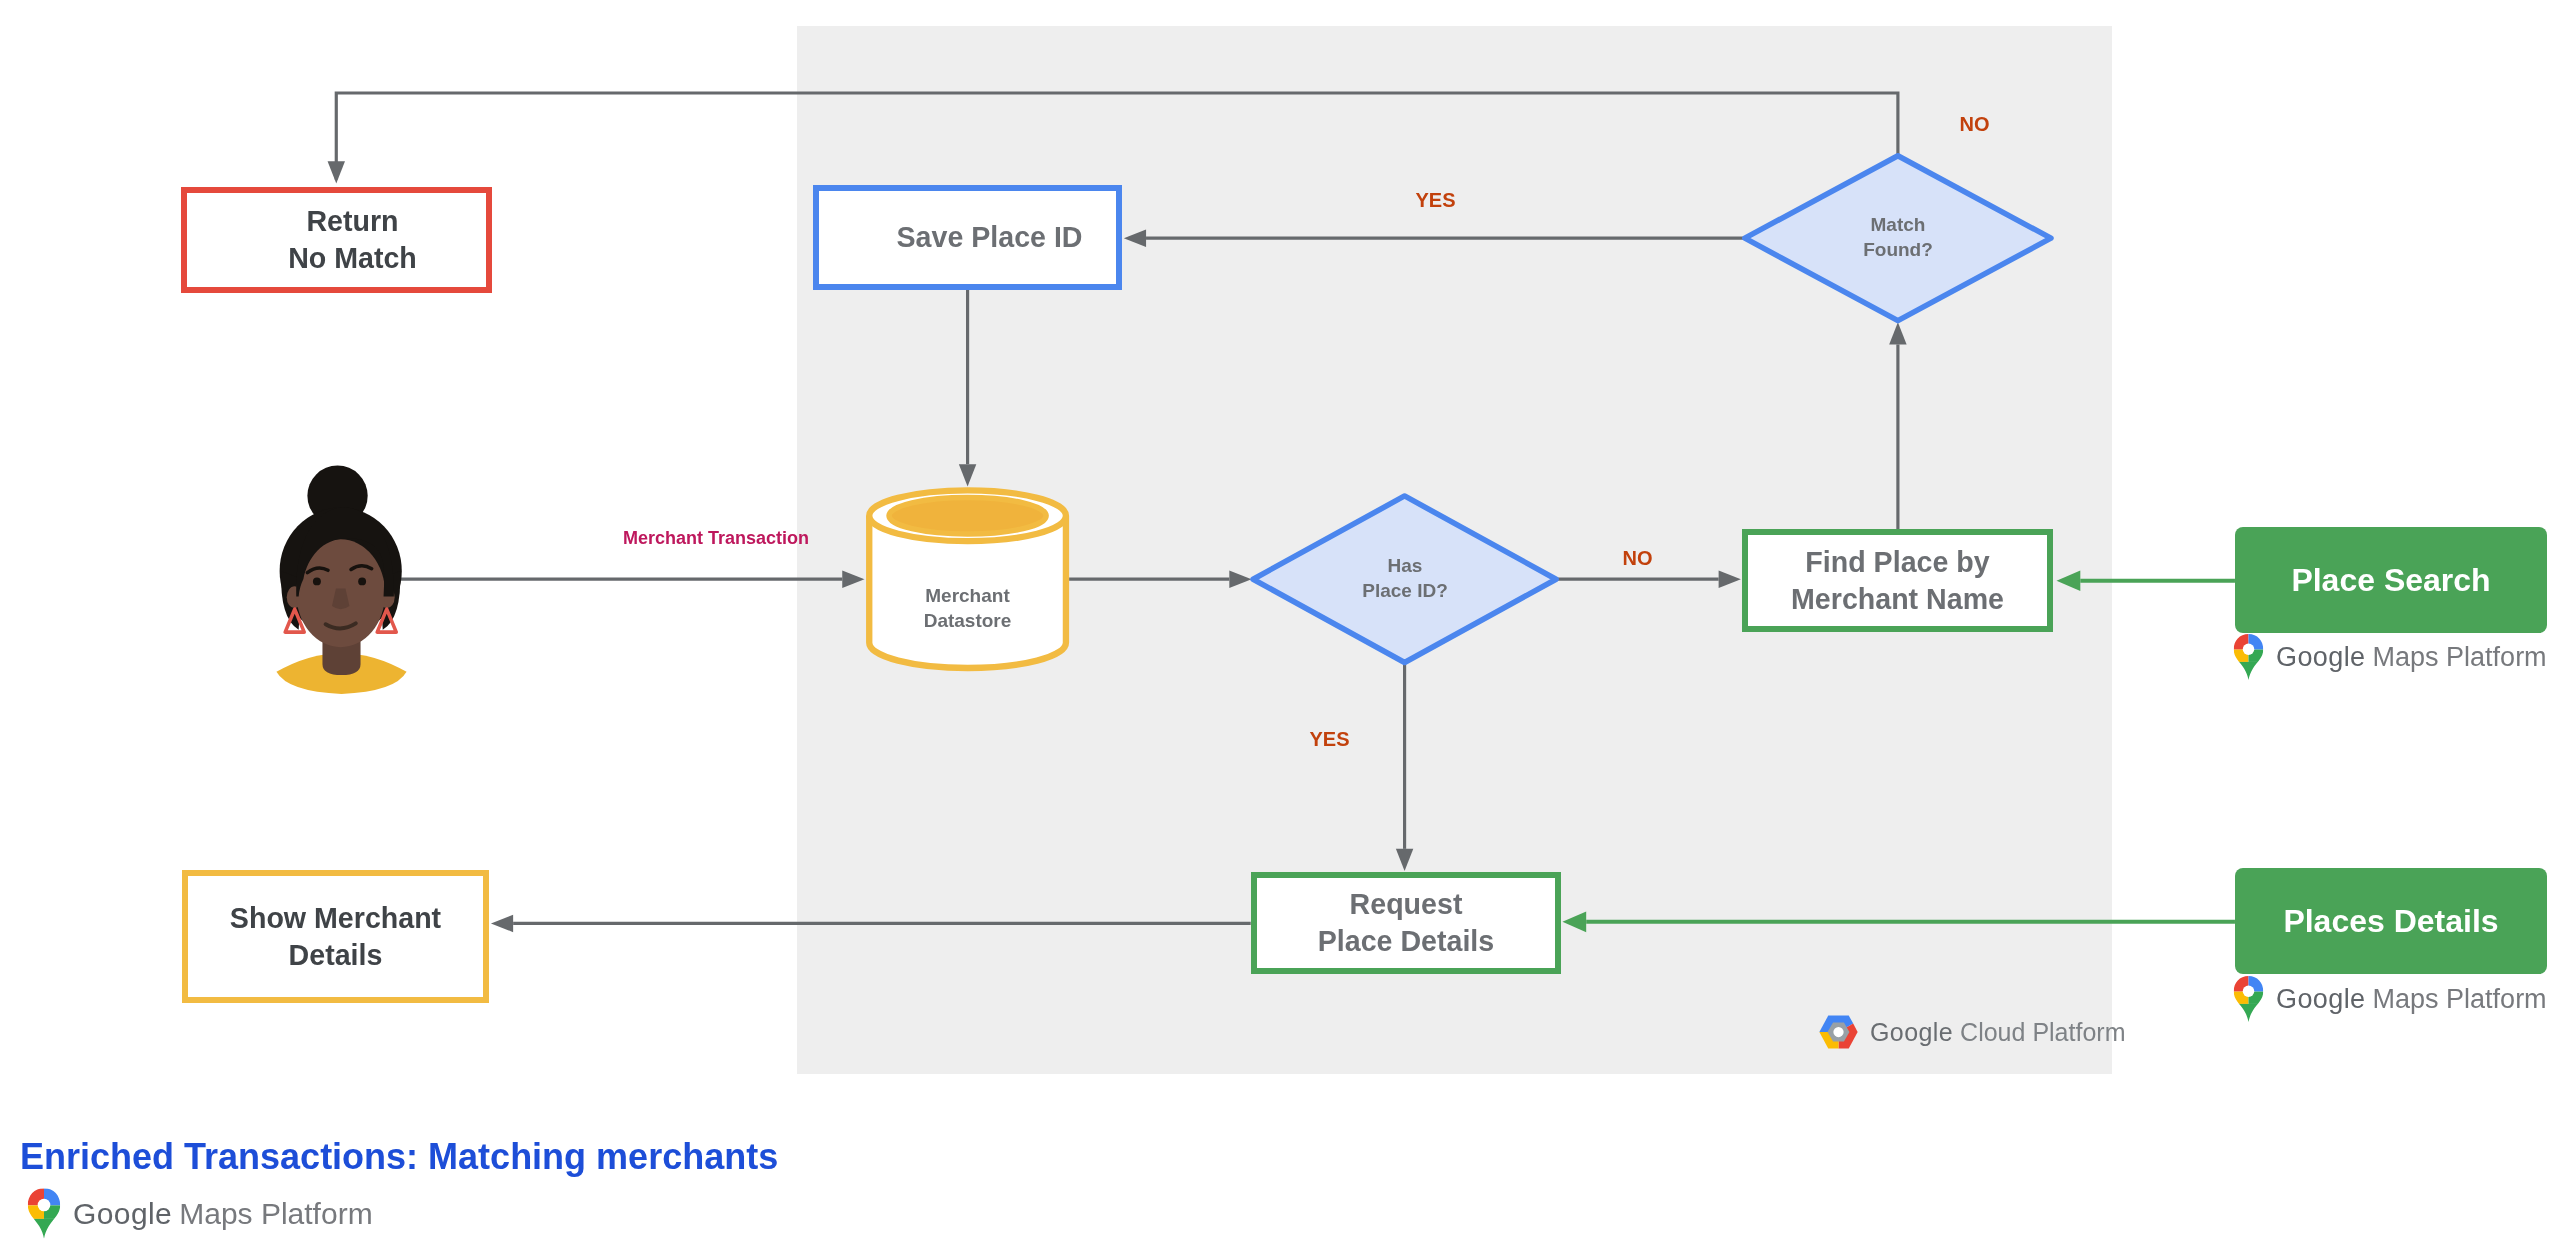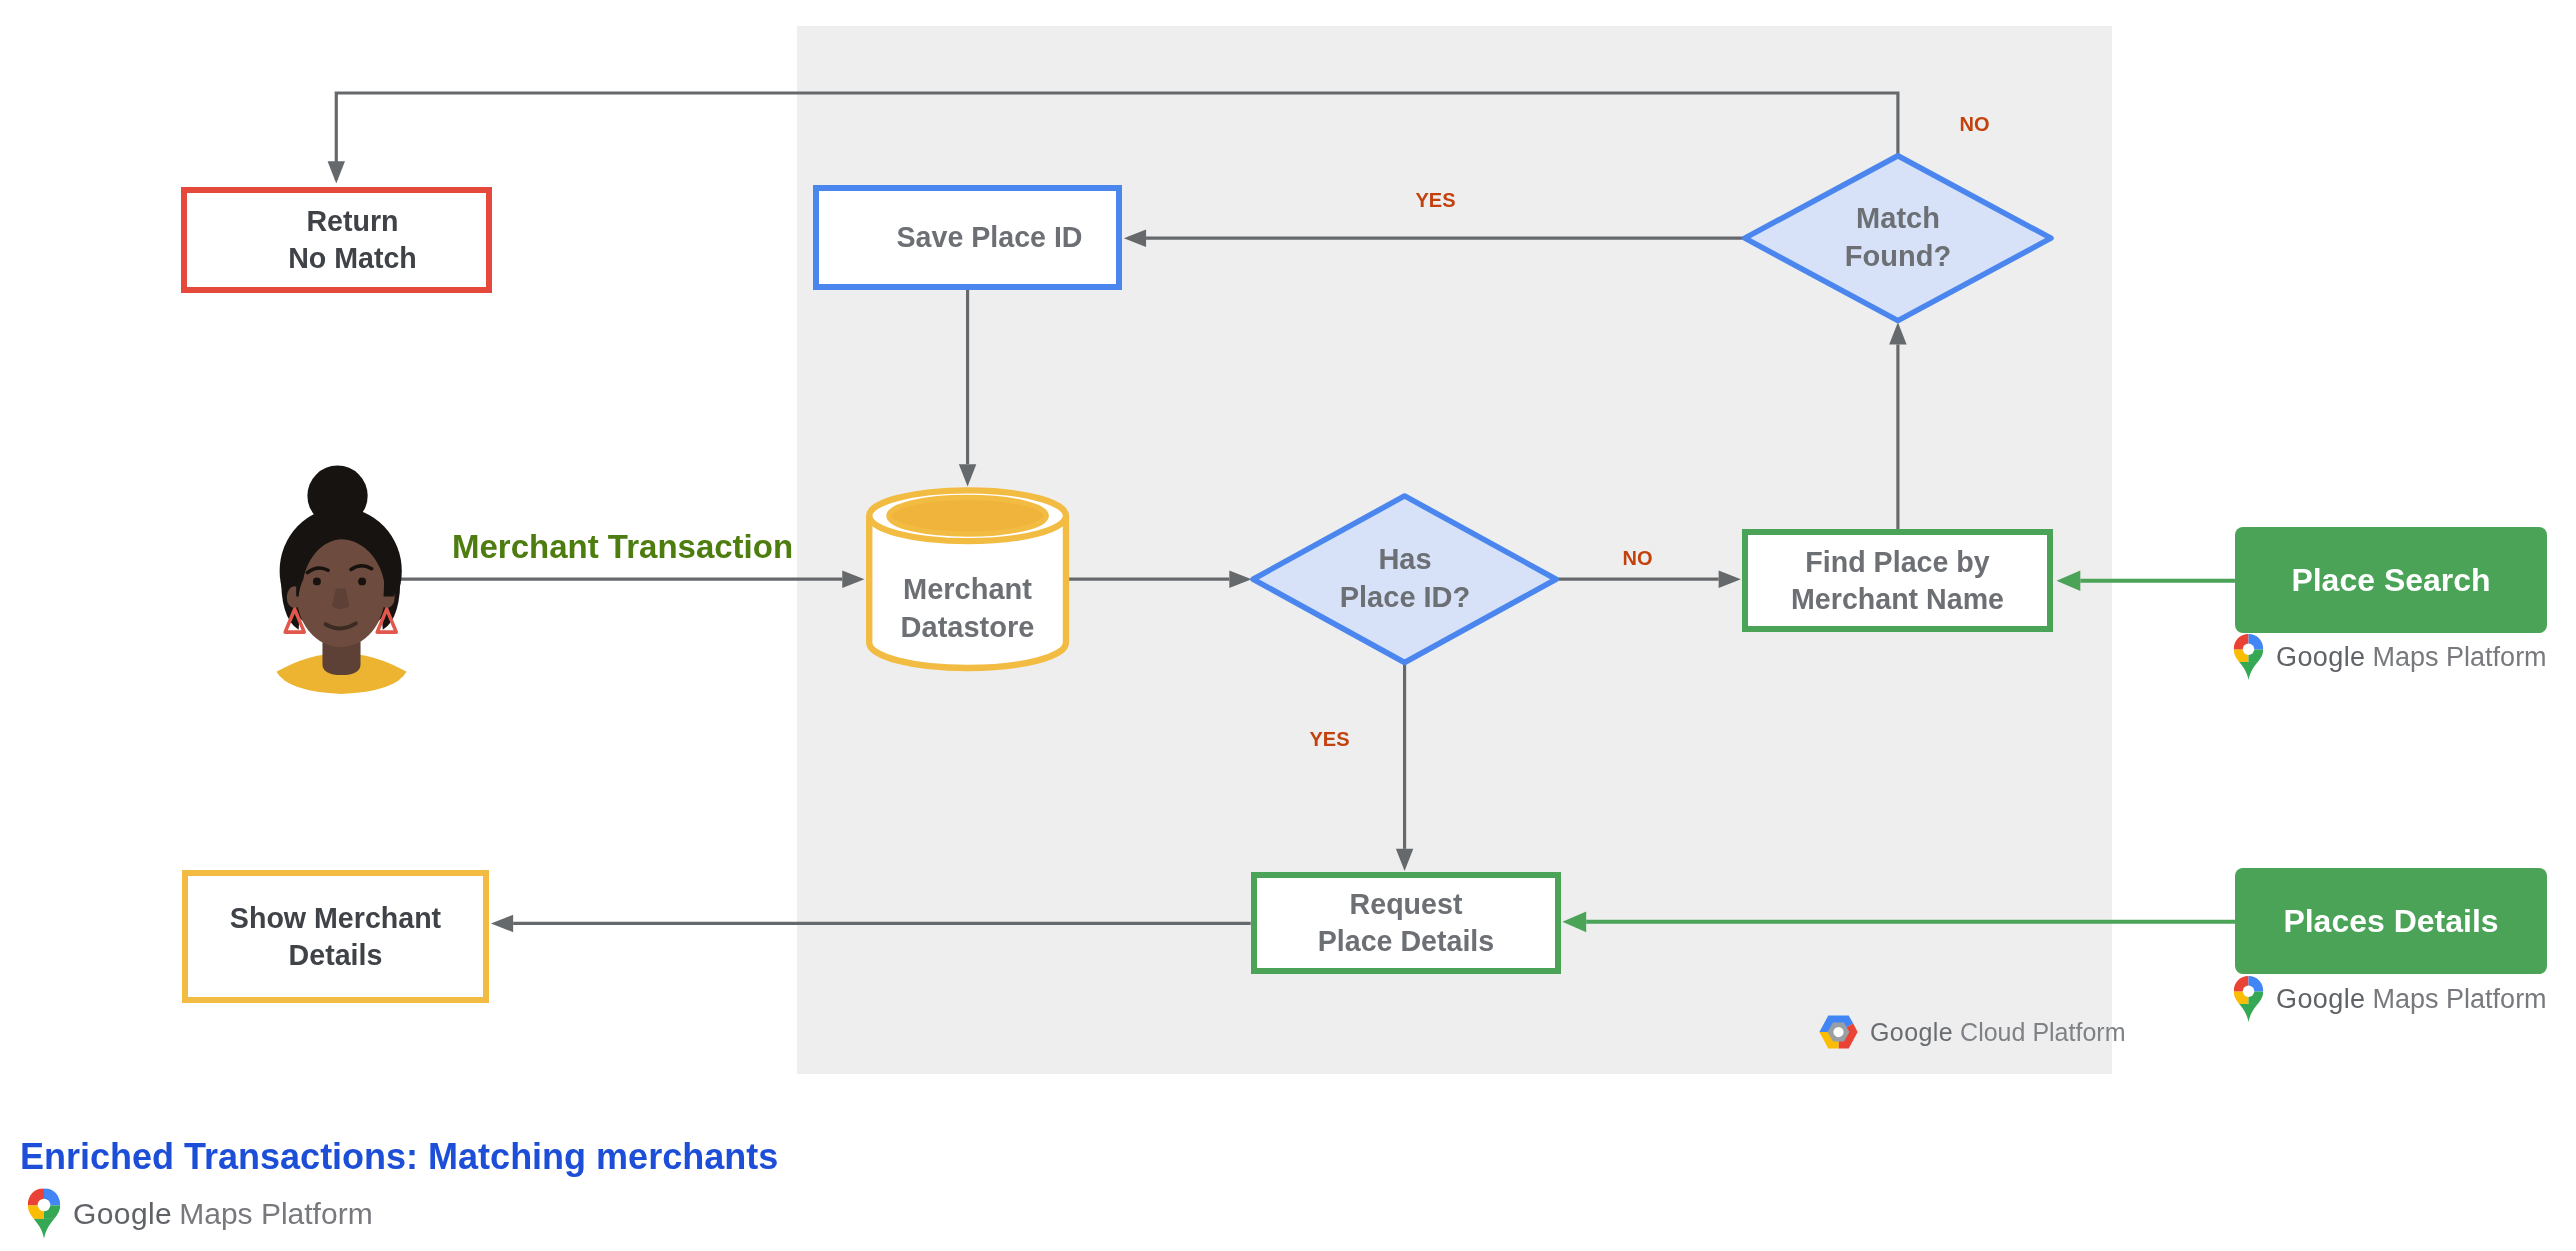--- a/index.html
+++ b/index.html
@@ -18,28 +18,28 @@
   }
   .t-dark{color:#3F4347;}
   .t-mid{color:#6C6F73;}
   .node-solid{
     box-sizing:border-box;background:#4AA357;border-radius:8px;
     display:flex;align-items:center;justify-content:center;
     color:#FFFFFF;font-weight:700;font-size:32px;
   }
   .diamond-label{
     display:flex;align-items:center;justify-content:center;text-align:center;
-    font-weight:700;font-size:29px;line-height:1.3;color:#6C6F73;white-space:pre-line;
+    font-weight:700;font-size:19px;line-height:1.3;color:#6C6F73;white-space:pre-line;
     background:transparent;
   }
   .edge-label{
     font-weight:700;font-size:20px;color:#c2410c;text-align:center;width:87px;
   }
   #merchant-transaction-label{
-    width:357px;text-align:left;font-weight:700;font-size:33px;color:#4d7c0f;
+    width:357px;text-align:right;font-weight:700;font-size:18px;color:#be185d;
   }
   .logo-row{display:flex;align-items:center;}
   .logo-row .wordmark{font-size:27px;margin-left:11px;white-space:nowrap;}
   .wordmark .brand{color:#5F6368;font-weight:500;letter-spacing:0.4px;}
   .wordmark .product{color:#77797D;font-weight:400;margin-left:7.1px;}
   #footer-title{font-weight:700;font-size:36px;color:#1d4ed8;white-space:nowrap;}
   #footer-logo .wordmark{font-size:30px;}
   #gcp-logo .wordmark{font-size:25px;}
   #gcp-logo .brand{color:#696D71;}
   #gcp-logo .product{color:#7E8286;}

